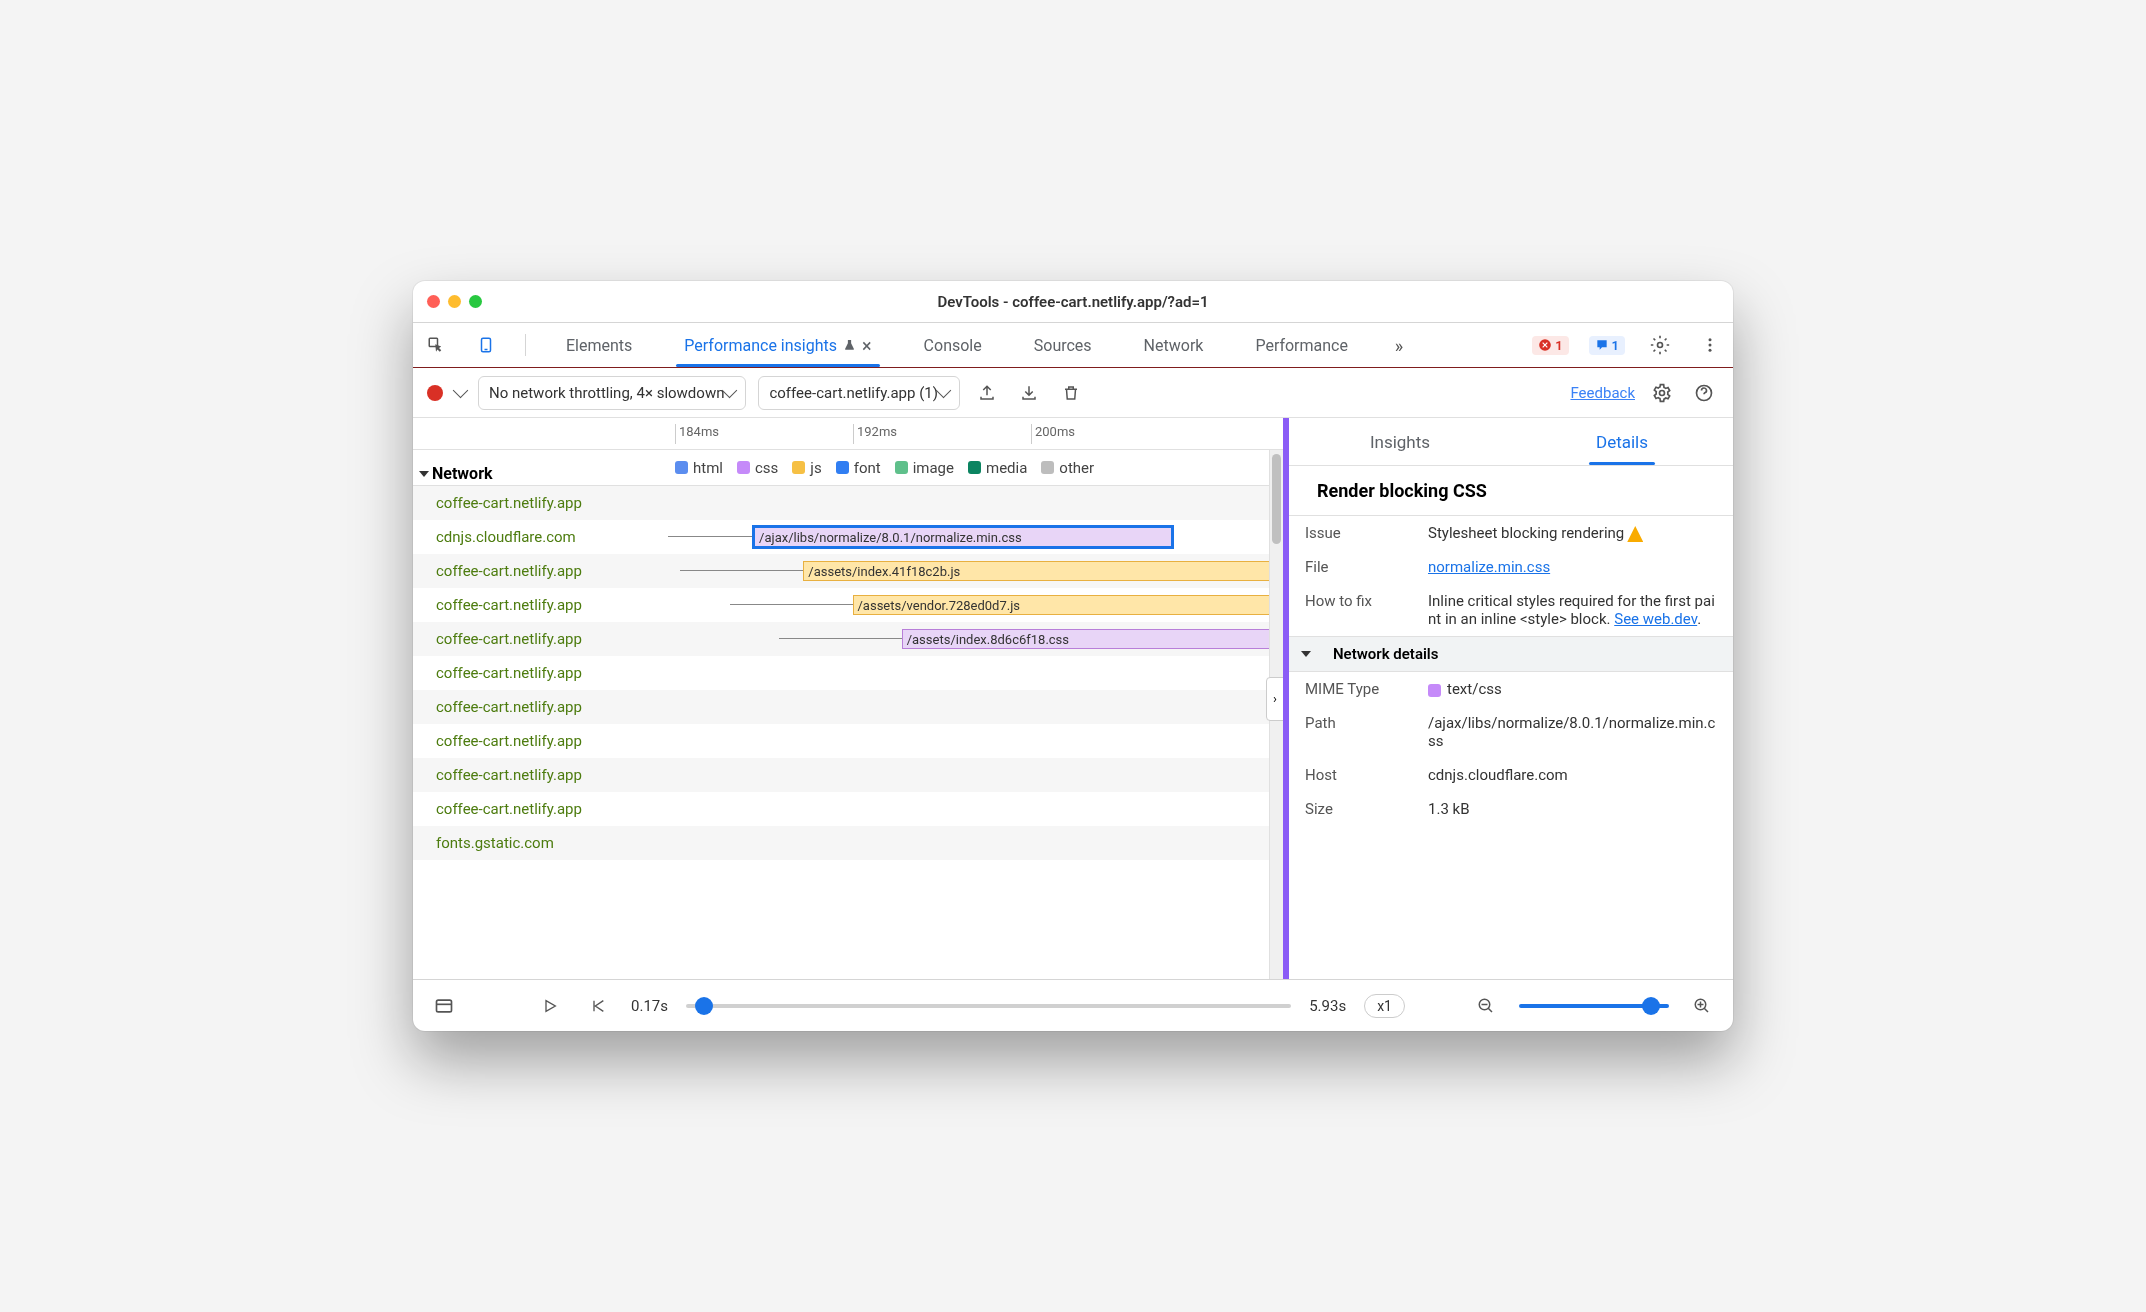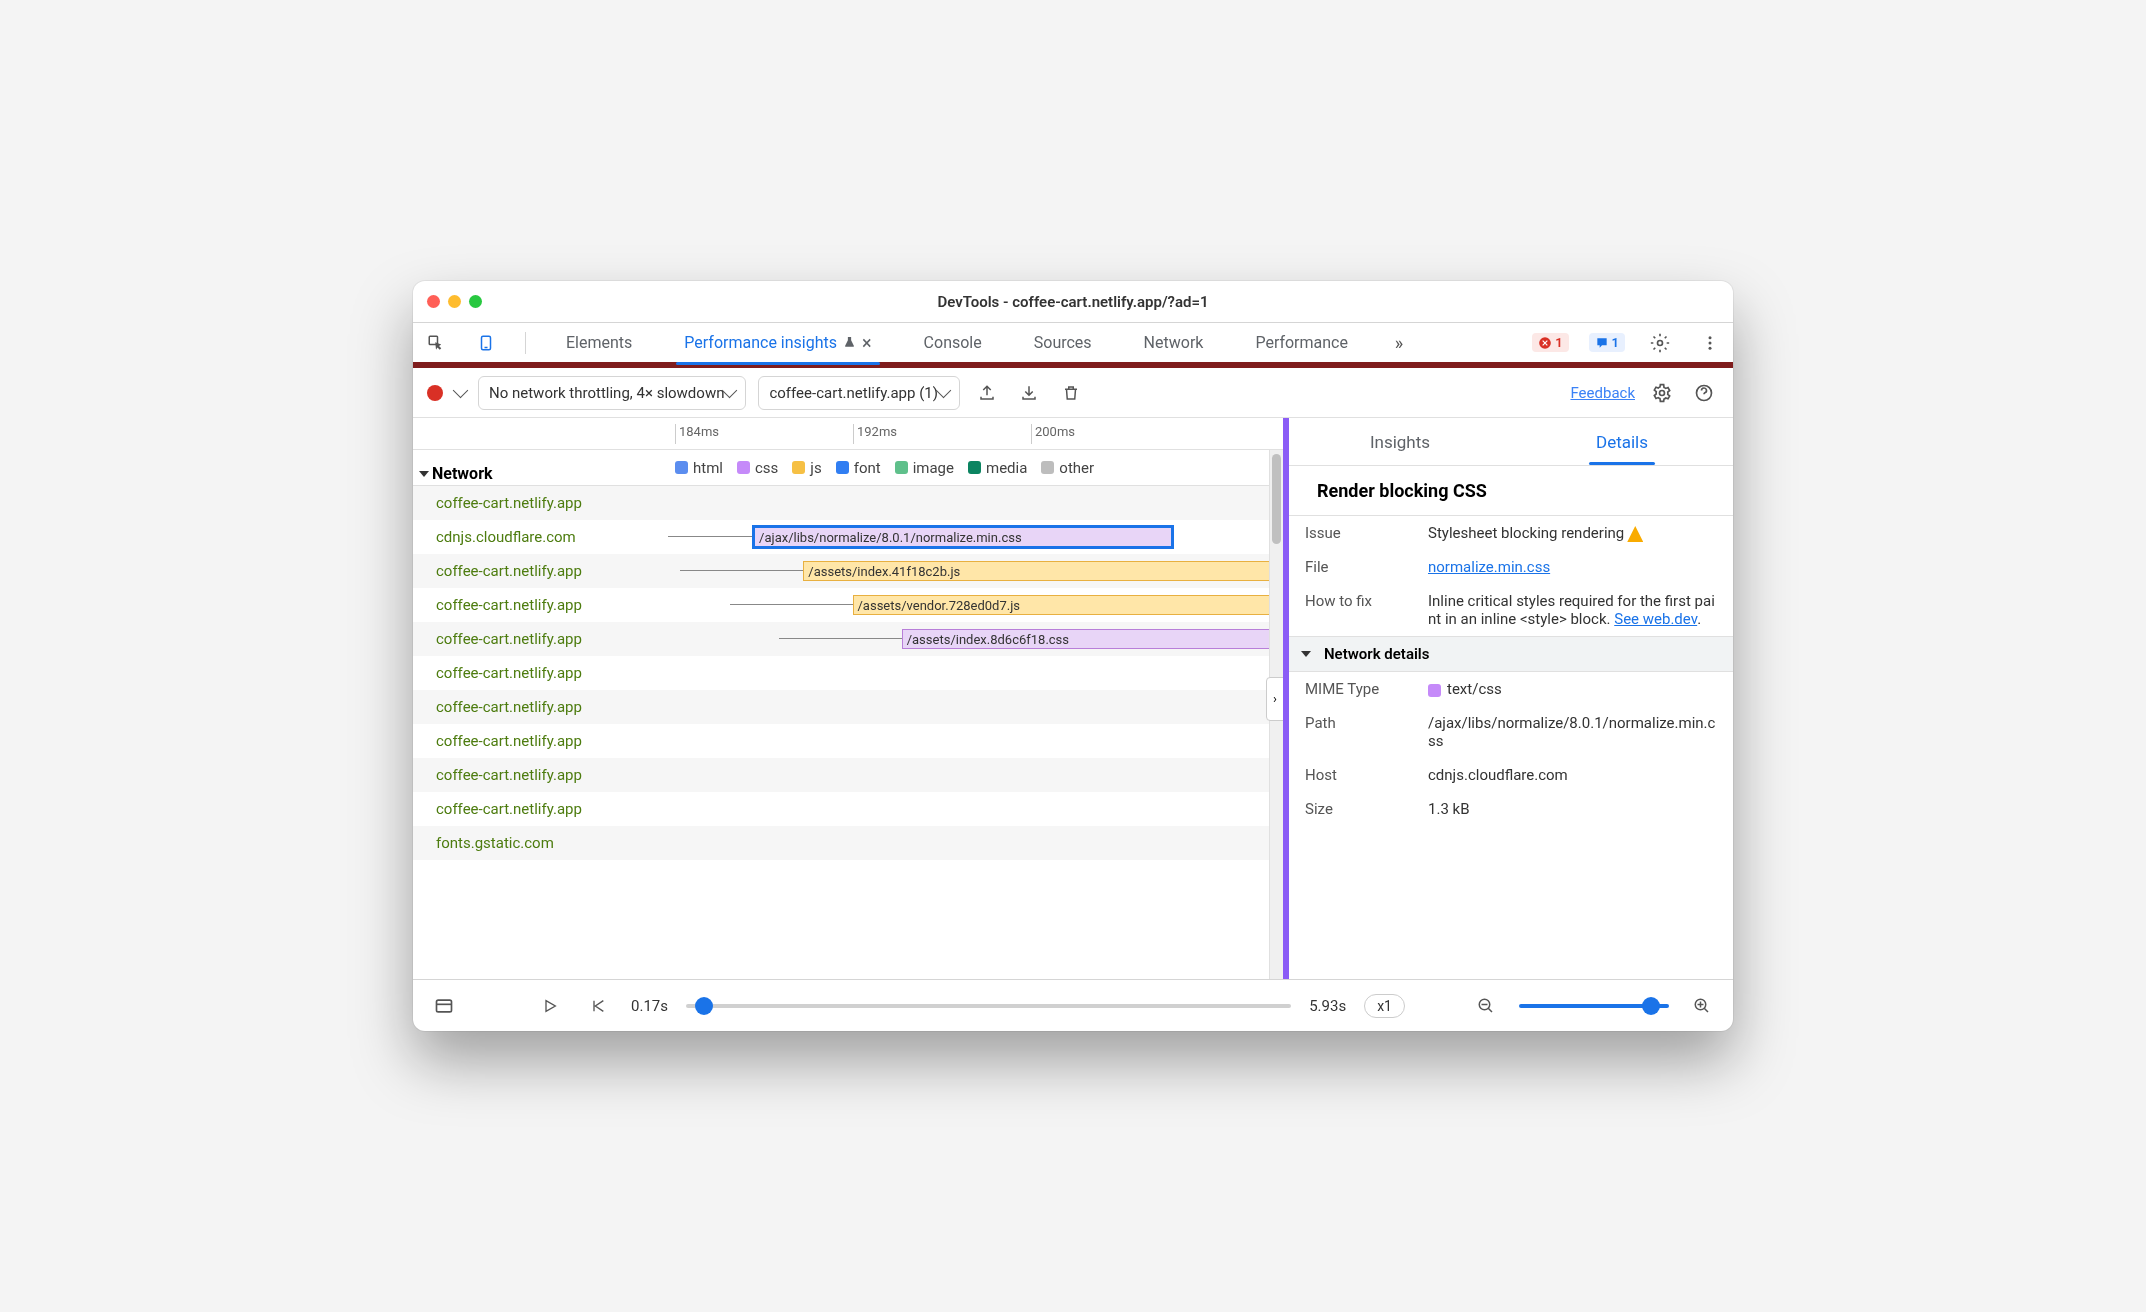--- a/index.html
+++ b/index.html
@@ -3,21 +3,21 @@
 <meta charset="utf-8">
 <style>
 *{box-sizing:border-box;margin:0;padding:0;font-family:-apple-system,BlinkMacSystemFont,"Segoe UI",Roboto,sans-serif}
 body{background:#f4f4f4;display:flex;align-items:center;justify-content:center;min-height:100vh;padding:40px}
 .win{width:1320px;height:750px;background:#fff;border-radius:12px;box-shadow:0 30px 60px rgba(0,0,0,.35),0 0 0 1px rgba(0,0,0,.05);overflow:hidden;display:flex;flex-direction:column}
 .title{height:42px;display:flex;align-items:center;padding:0 14px;border-bottom:1px solid #d5d5d5;position:relative}
 .lights{display:flex;gap:8px}
 .light{width:13px;height:13px;border-radius:50%}
 .light.r{background:#ff5f57}.light.y{background:#febc2e}.light.g{background:#28c840}
 .wtitle{position:absolute;left:50%;transform:translateX(-50%);font-size:15px;font-weight:600;color:#333}
-.tabs{height:45px;display:flex;align-items:center;border-bottom:6px solid #7f1d1d;padding:0 8px;gap:20px}
+.tabs{height:45px;display:flex;align-items:center;border-bottom:1px solid #7f1d1d;padding:0 8px;gap:20px}
 .ibn{width:30px;height:30px;display:flex;align-items:center;justify-content:center;color:#555;cursor:pointer}
 .tab{padding:0 16px;height:44px;display:flex;align-items:center;color:#5f6368;font-size:16px;cursor:pointer;position:relative;gap:6px}
 .tab.act{color:#1a73e8}
 .tab.act::after{content:'';position:absolute;bottom:0;left:8px;right:8px;height:3px;background:#1a73e8;border-radius:2px}
 .spacer{flex:1}
 .badge{display:flex;align-items:center;gap:3px;border-radius:4px;padding:2px 6px;font-size:13px;font-weight:600}
 .badge.err{background:#fce8e6;color:#d93025}
 .badge.msg{background:#e8f0fe;color:#1a73e8}
 .badge svg{width:14px;height:14px}
 .tbar{height:50px;display:flex;align-items:center;padding:0 14px;gap:12px;border-bottom:1px solid #e0e0e0}
@@ -52,21 +52,21 @@
 .rtab{flex:1;display:flex;align-items:center;justify-content:center;font-size:17px;color:#5f6368;cursor:pointer;position:relative}
 .rtab.act{color:#1a73e8}
 .rtab.act::after{content:'';position:absolute;bottom:0;left:35%;right:35%;height:3px;background:#1a73e8;border-radius:2px}
 .panel{flex:1;overflow:auto;font-size:15px}
 .ph{padding:14px 28px;font-weight:700;font-size:18px;border-bottom:1px solid #e0e0e0}
 .kv{display:flex;padding:8px 16px;gap:8px}
 .k{width:115px;color:#555;flex-shrink:0}
 .v{flex:1;color:#333;word-break:break-all}
 .blue{color:#1a73e8;text-decoration:underline;cursor:pointer}
 .warn{display:inline-flex;width:16px;height:16px;background:#f9ab00;clip-path:polygon(50% 0,100% 100%,0 100%);vertical-align:middle;margin-left:3px;position:relative}
-.sect{background:#f1f3f4;padding:8px 12px;font-weight:600;display:flex;align-items:center;gap:13px;border-top:1px solid #e0e0e0;border-bottom:1px solid #e0e0e0}
+.sect{background:#f1f3f4;padding:8px 12px;font-weight:600;display:flex;align-items:center;gap:22px;border-top:1px solid #e0e0e0;border-bottom:1px solid #e0e0e0}
 .foot{height:52px;border-top:1px solid #d5d5d5;display:flex;align-items:center;padding:0 16px;gap:18px;font-size:15px;color:#333}
 .slider{flex:1;height:4px;background:#d0d0d0;border-radius:2px;position:relative}
 .knob{position:absolute;width:18px;height:18px;background:#1a73e8;border-radius:50%;top:50%;transform:translate(-50%,-50%)}
 .pill{border:1px solid #ccc;border-radius:14px;padding:3px 12px;font-size:14px}
 .zoomtrack{width:150px;height:4px;background:#1a73e8;border-radius:2px;position:relative}
 svg{display:block}
 </style>
 </head>
 <body>
 

